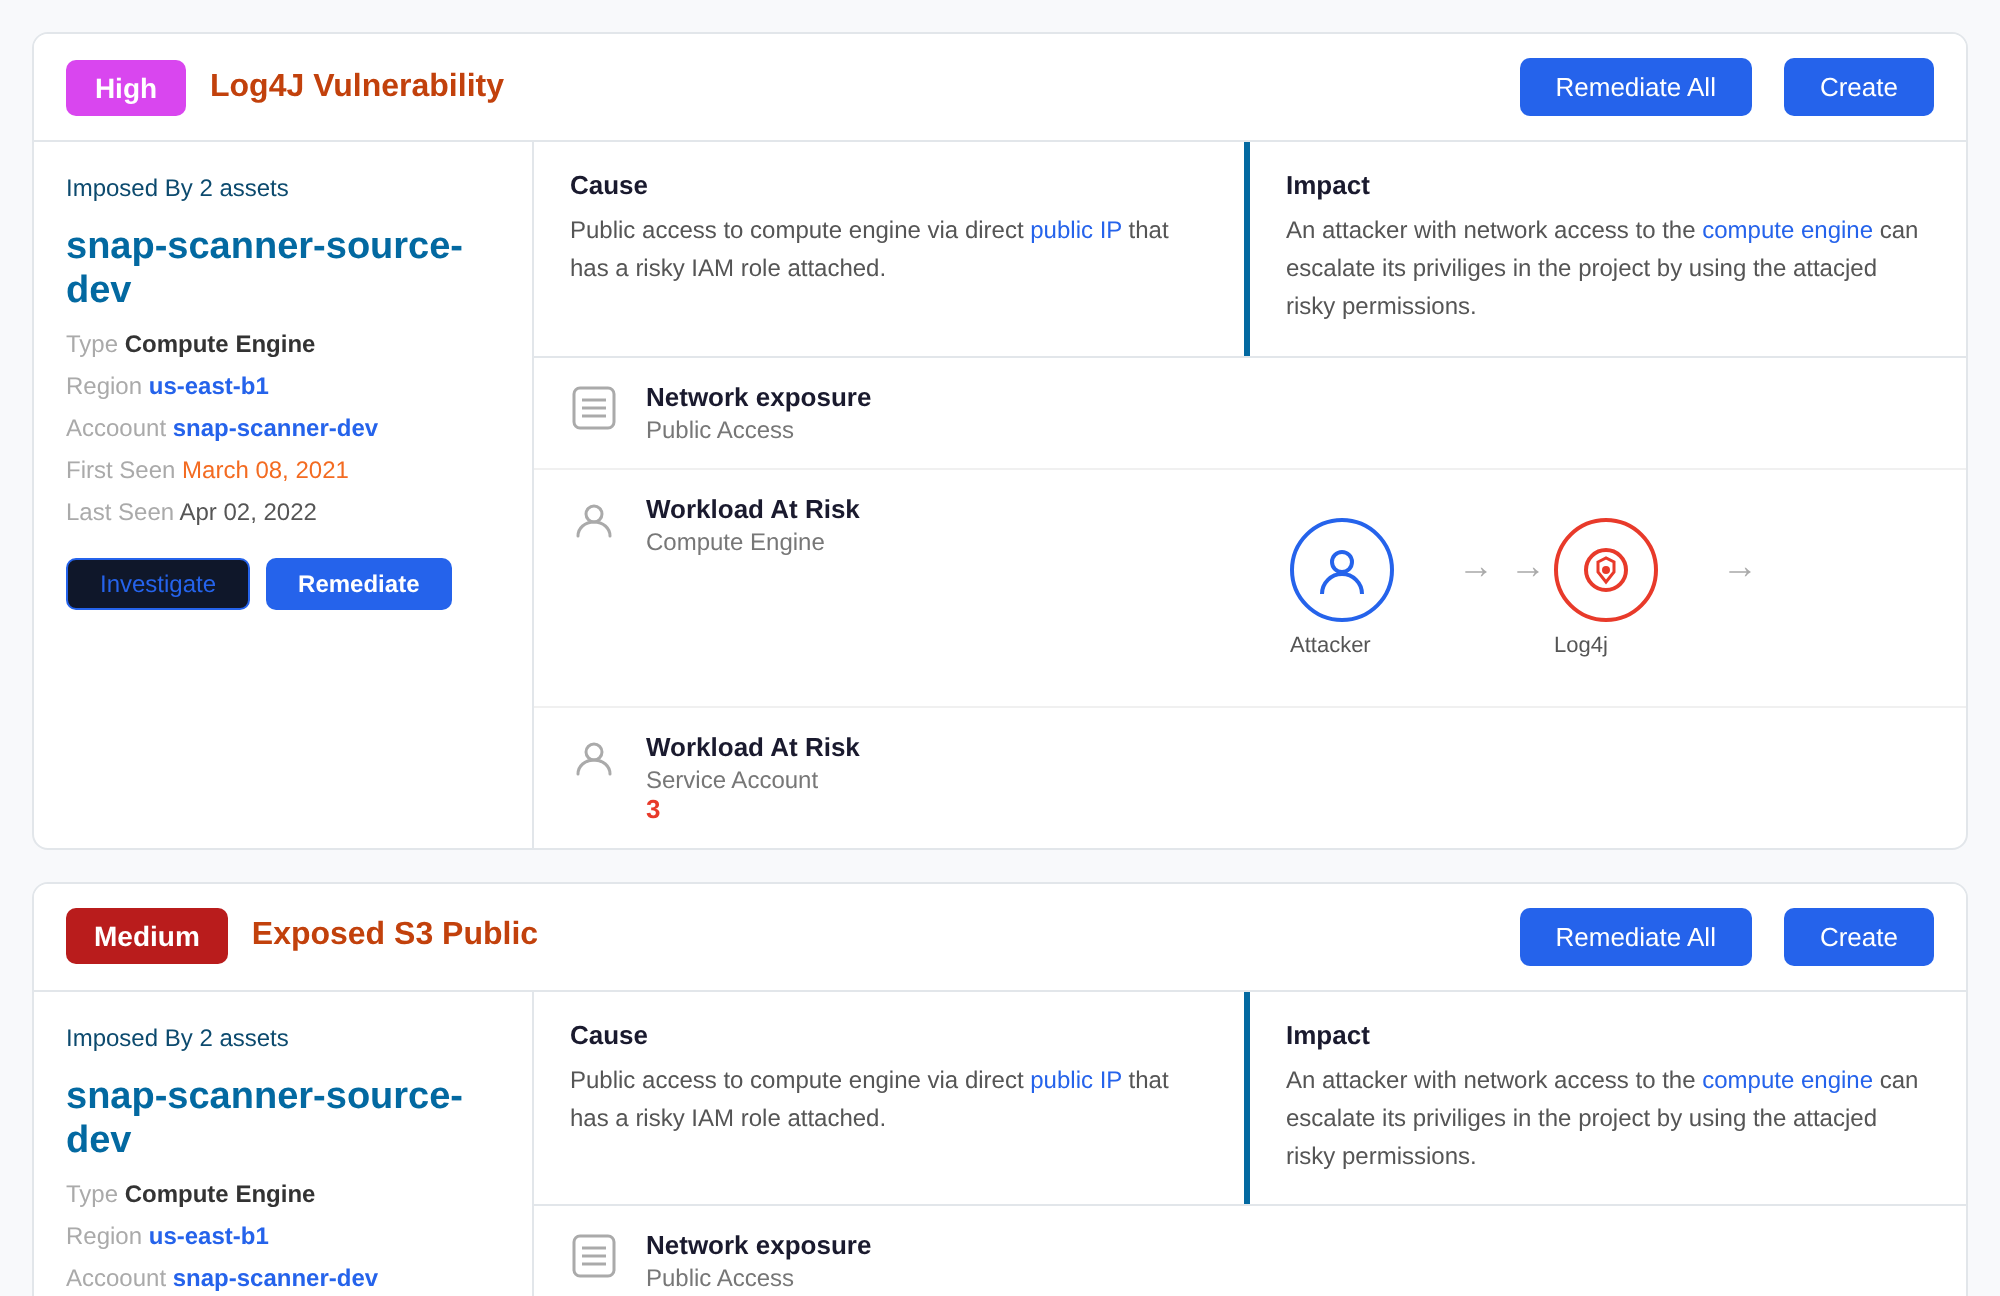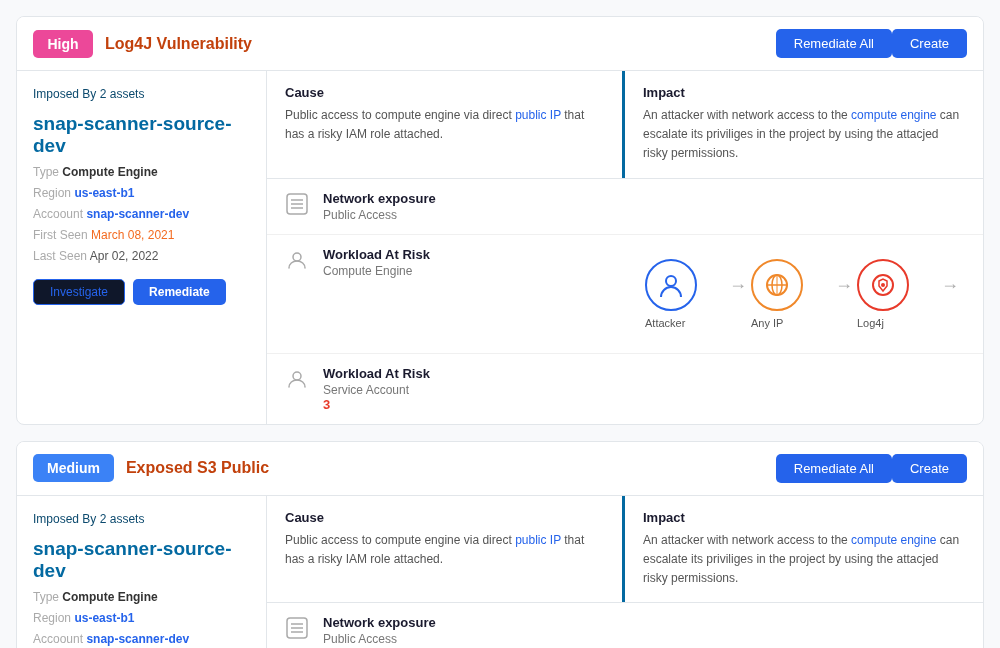--- a/index.html
+++ b/index.html
@@ -32,33 +32,33 @@
     .badge {
       padding: 6px 14px;
       border-radius: 5px;
       font-weight: 700;
       font-size: 14px;
       color: #fff;
       margin-right: 12px;
       min-width: 60px;
       text-align: center;
     }
-    .badge-high { background: #ec4899; }
-    .badge-medium { background: #3b82f6; }
+    .badge-high { background: #d946ef; }
+    .badge-medium { background: #b91c1c; }
 
     .card-title {
       font-size: 16px;
       font-weight: 600;
       color: #c2410c;
       flex: 1;
     }
 
     .header-actions {
       display: flex;
-      gap: 0;
+      gap: 16px;
     }
 
     .btn {
       padding: 7px 18px;
       border-radius: 5px;
       font-size: 13px;
       font-weight: 500;
       cursor: pointer;
       border: none;
     }
@@ -333,31 +333,20 @@
             <div class="chain-node">
     <div class="chain-circle" style="border-color:#2563eb;background:#fff;">
       <svg width="28" height="28" viewBox="0 0 28 28">
                       <circle cx="14" cy="10" r="5" stroke="#2563eb" stroke-width="2" fill="none"></circle>
                       <path d="M4 26c0-5.5 4.5-10 10-10s10 4.5 10 10" stroke="#2563eb" stroke-width="2" fill="none"></path>
                     </svg>
     </div>
     <span class="chain-label">Attacker</span>
   </div>
                 <span class="chain-arrow">→</span>
-                <div class="chain-node">
-    <div class="chain-circle" style="border-color:#f0882a;background:#fff;">
-      <svg width="28" height="28" viewBox="0 0 28 28">
-                      <circle cx="14" cy="14" r="10" stroke="#f0882a" stroke-width="2" fill="none"></circle>
-                      <ellipse cx="14" cy="14" rx="5" ry="10" stroke="#f0882a" stroke-width="1.5" fill="none"></ellipse>
-                      <line x1="4" y1="14" x2="24" y2="14" stroke="#f0882a" stroke-width="1.5"></line>
-                      <line x1="14" y1="4" x2="14" y2="24" stroke="#f0882a" stroke-width="1"></line>
-                    </svg>
-    </div>
-    <span class="chain-label">Any IP</span>
-  </div>
                 <span class="chain-arrow">→</span>
                 <div class="chain-node">
     <div class="chain-circle" style="border-color:#e83a2a;background:#fff;">
       <svg width="28" height="28" viewBox="0 0 28 28">
                       <circle cx="14" cy="14" r="10" stroke="#e83a2a" stroke-width="2" fill="none"></circle>
                       <path d="M10 10 L14 8 L18 10 L18 15 L14 20 L10 15 Z" stroke="#e83a2a" stroke-width="1.5" fill="none"></path>
                       <circle cx="14" cy="14" r="2" fill="#e83a2a"></circle>
                     </svg>
     </div>
     <span class="chain-label">Log4j</span>

